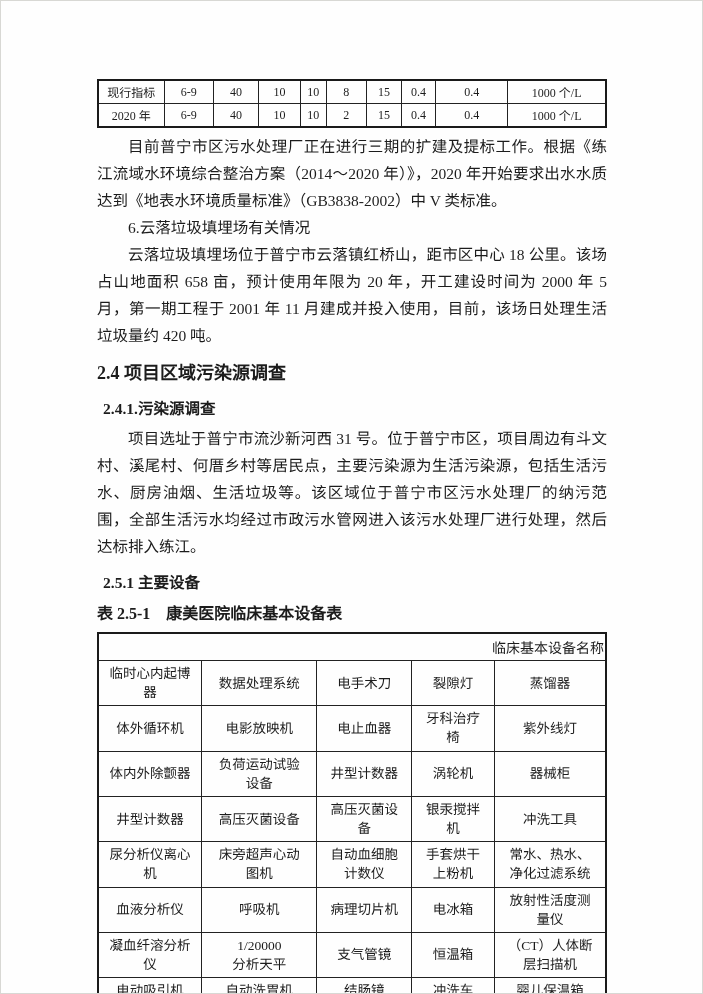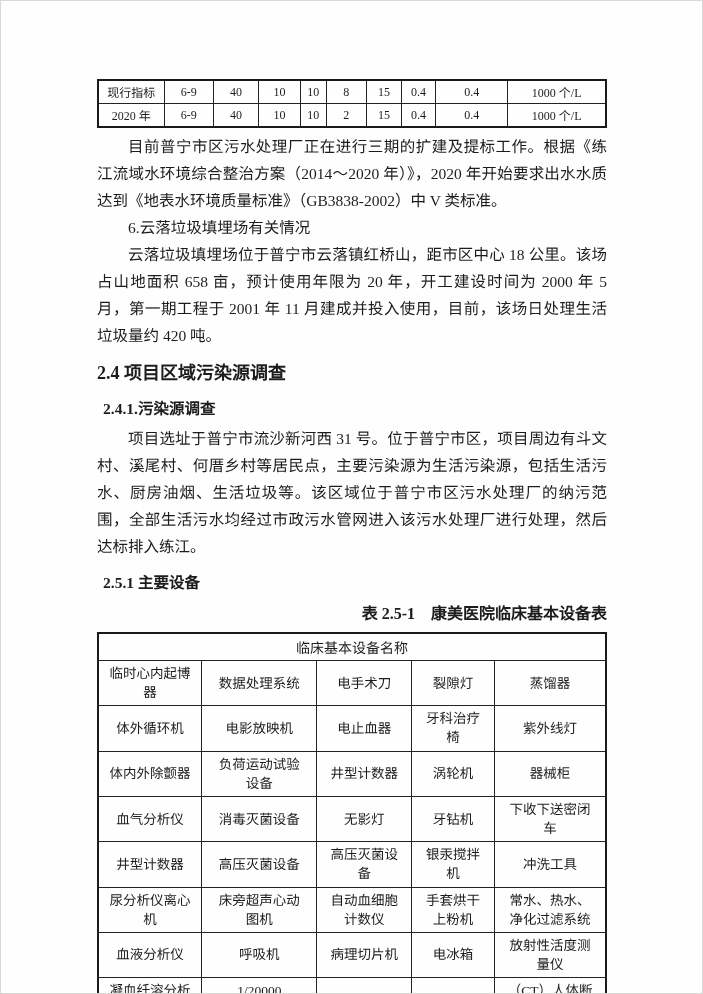--- a/index.html
+++ b/index.html
@@ -60,35 +60,35 @@
   h3.subsec {
     margin: 11px 0 0 6px;
     font-size: 15.5px;
     font-weight: bold;
     line-height: 23px;
   }
   p.table-title {
     margin: 9px 0 7px 0;
     font-size: 16px;
     font-weight: bold;
-    text-align: right;
+    text-align: left;
     line-height: 22px;
   }
   
   table.t-equip {
     width: 100%;
     border-collapse: collapse;
     table-layout: fixed;
     font-size: 13.5px;
   }
   table.t-equip { border: 2px solid #1a1a1a; }
   table.t-equip th {
     border: 1px solid #222;
     font-weight: normal;
-    text-align: center;
+    text-align: right;
     height: 24px;
     font-size: 14px;
   }
   table.t-equip td {
     border: 1px solid #222;
     text-align: center;
     vertical-align: middle;
     padding: 3px 10px;
     line-height: 1.42;
     white-space: pre-line;
@@ -187,27 +187,20 @@
           <td>紫外线灯</td>
         </tr>
         <tr>
           <td>体内外除颤器</td>
           <td>负荷运动试验设备</td>
           <td>井型计数器</td>
           <td>涡轮机</td>
           <td>器械柜</td>
         </tr>
         <tr>
-          <td>血气分析仪</td>
-          <td>消毒灭菌设备</td>
-          <td>无影灯</td>
-          <td>牙钻机</td>
-          <td>下收下送密闭车</td>
-        </tr>
-        <tr>
           <td>井型计数器</td>
           <td>高压灭菌设备</td>
           <td>高压灭菌设备</td>
           <td>银汞搅拌机</td>
           <td>冲洗工具</td>
         </tr>
         <tr>
           <td>尿分析仪离心机</td>
           <td>床旁超声心动图机</td>
           <td>自动血细胞计数仪</td>

